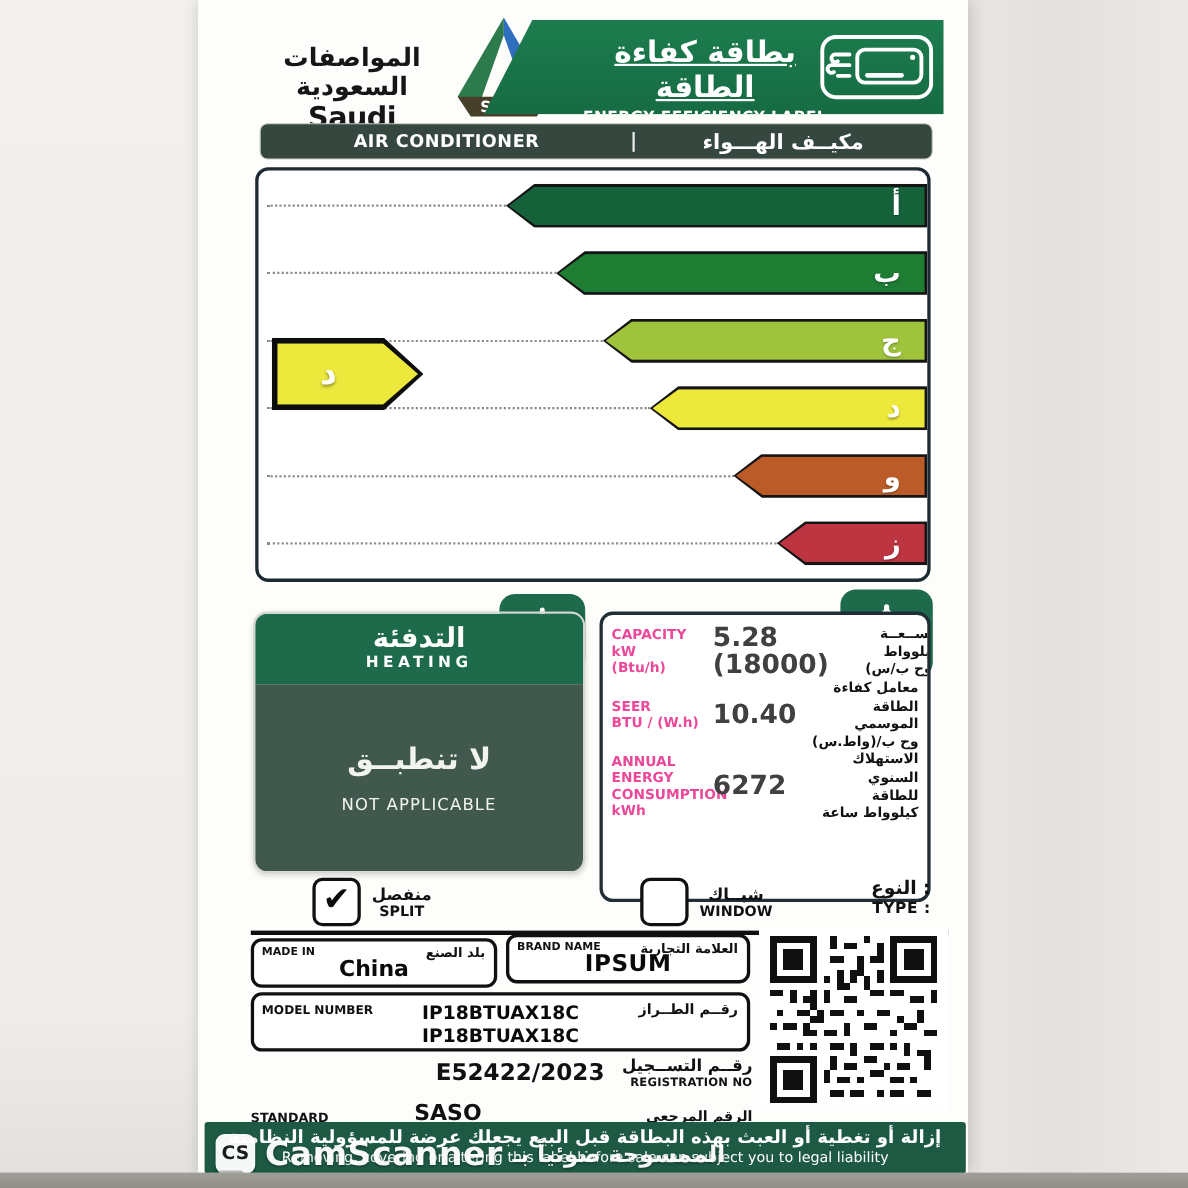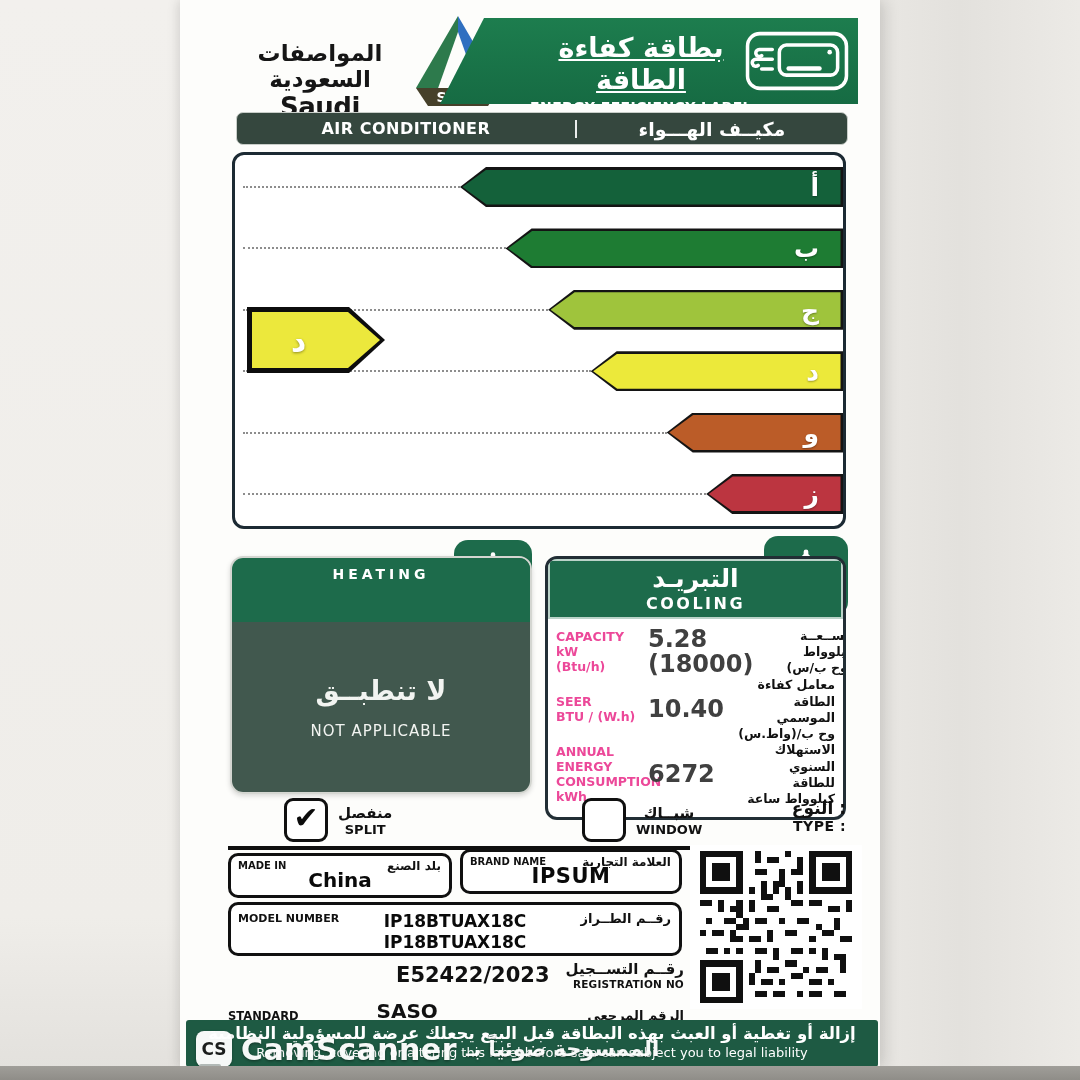--- a/index.html
+++ b/index.html
@@ -255,20 +255,21 @@
             <line x1="18" y1="0" x2="25" y2="0"></line>
           <line x1="-13" y1="-13" x2="-18" y2="-18"></line>
             <line x1="13" y1="-13" x2="18" y2="-18"></line>
           <line x1="-13" y1="13" x2="-18" y2="18"></line>
             <line x1="13" y1="13" x2="18" y2="18"></line>
         </g>
       </svg>
     </div>
     <div class="main">
       <div class="hd">
+        <div class="ar">التدفئة</div>
         <div class="en">HEATING</div>
       </div>
       <div class="bd">
         <div class="ar">لا تنطبــق</div>
         <div class="en">NOT APPLICABLE</div>
       </div>
     </div>
   </div>
 
   <div class="cool">
@@ -287,24 +288,20 @@
           </g>
           <g transform="rotate(120)">
             <line x1="0" y1="-26" x2="0" y2="26"></line>
             <path d="M-8 -15 L0 -22 L8 -15"></path>
               <path d="M-8 15 L0 22 L8 15"></path>
           </g>
         </g>
       </svg>
     </div>
     <div class="main">
-      <div class="hd">
-        <div class="ar">التبريـد</div>
-        <div class="en">COOLING</div>
-      </div>
       <div class="rows">
         <div class="crow">
           <div class="en">
             <div>CAPACITY</div>
             <div>kW</div>
             <div>(Btu/h)</div>
           </div>
           <div class="val">
             <div>5.28</div>
             <div>(18000)</div>

